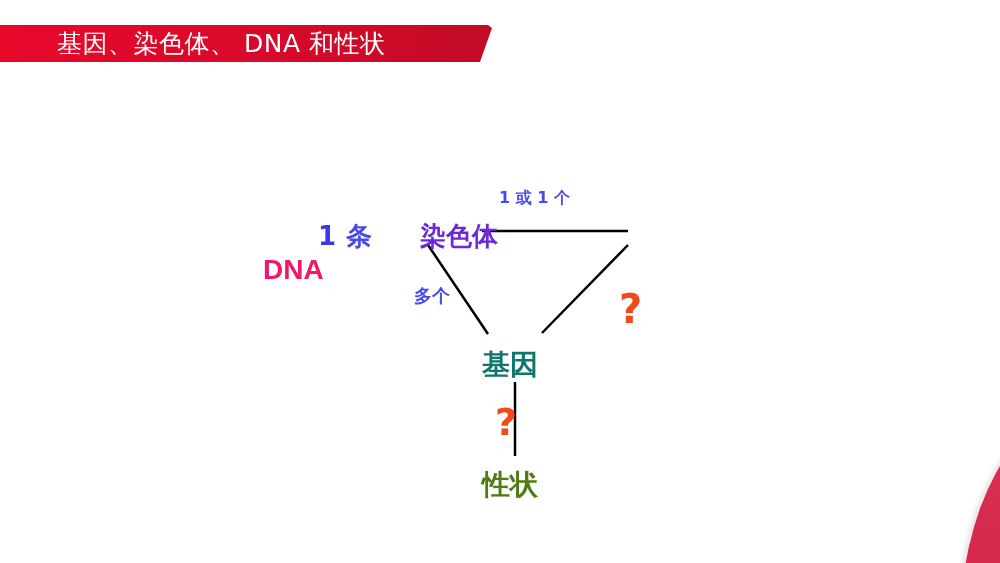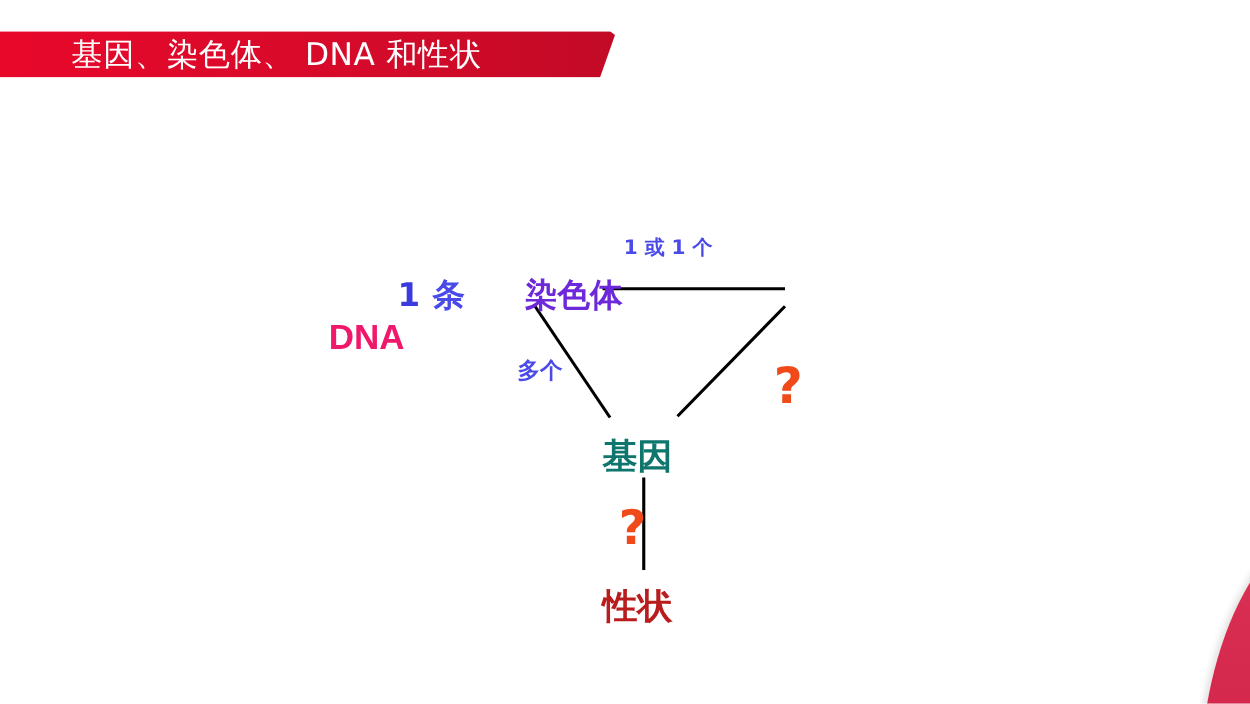--- a/index.html
+++ b/index.html
@@ -97,15 +97,15 @@
   <div class="lbl" style="left:263px; top:254px; font-size:28px; color:#f0186a; font-family:'Liberation Sans', sans-serif;">DNA</div>
 
   <div class="lbl" style="left:388px; top:284px; font-size:18px; color:#4a4ae8;margin-left:26px;">多个</div>
 
   <div class="lbl" style="left:619px; top:286px; font-size:40px; color:#f04a1a;">?</div>
 
   <div class="lbl" style="left:482px; top:346px; font-size:28px; color:#0f766e;">基因</div>
 
   <div class="lbl" style="left:495px; top:400px; font-size:38px; color:#f04a1a;">?</div>
 
-  <div class="lbl" style="left:482px; top:466px; font-size:28px; color:#b91c1c;">性状</div>
+  <div class="lbl" style="left:482px; top:466px; font-size:28px; color:#4d7c0f;">性状</div>
 
 </div>
 
 </body></html>

